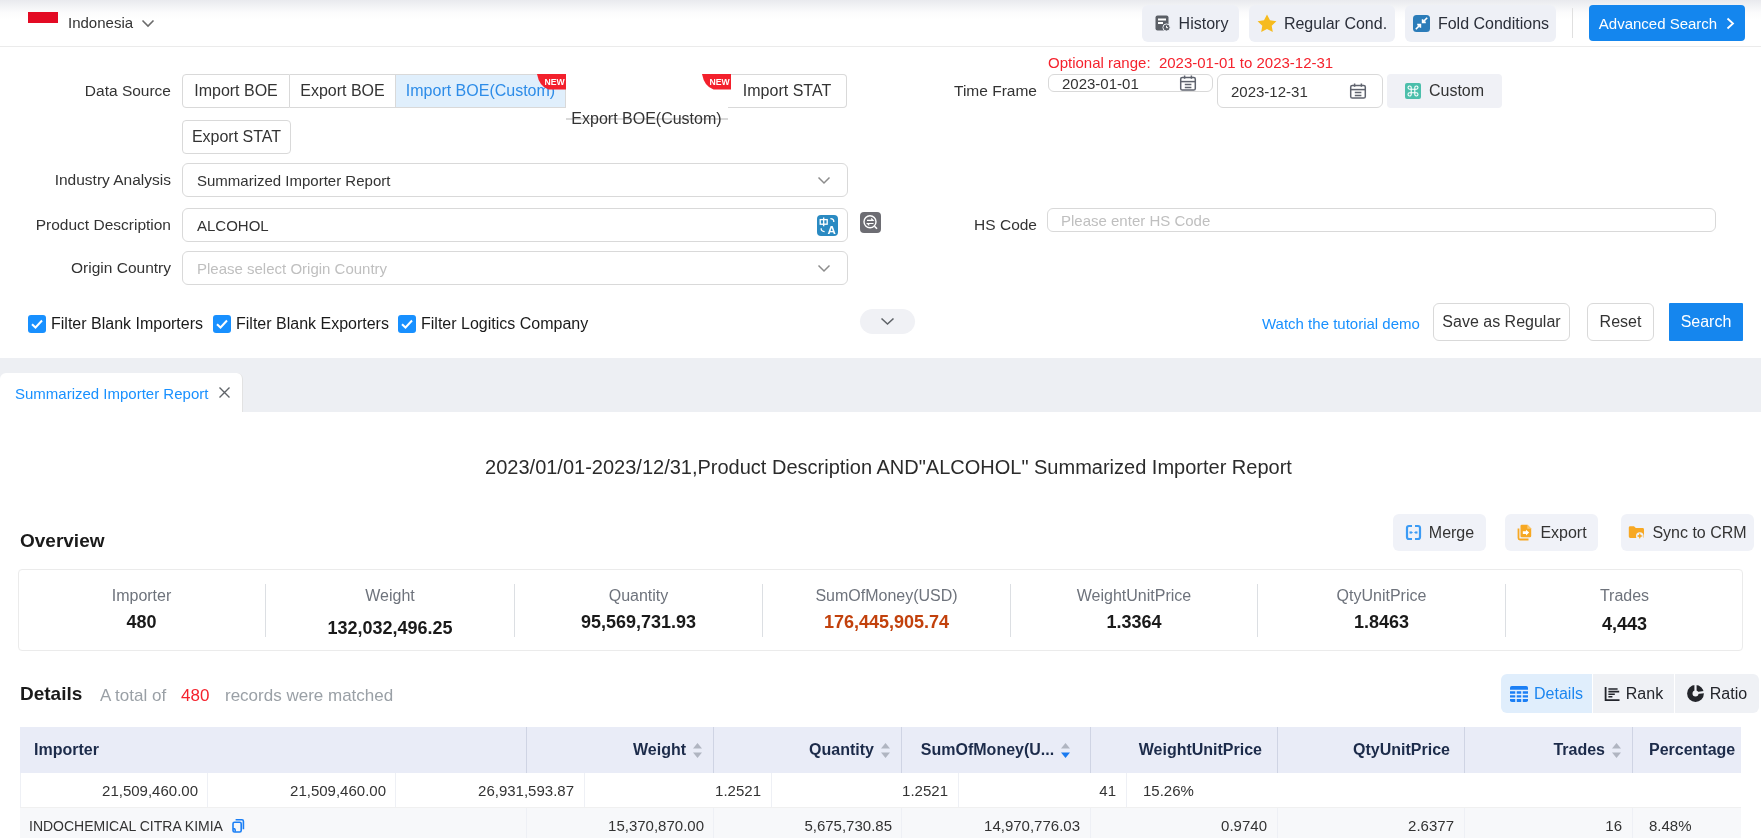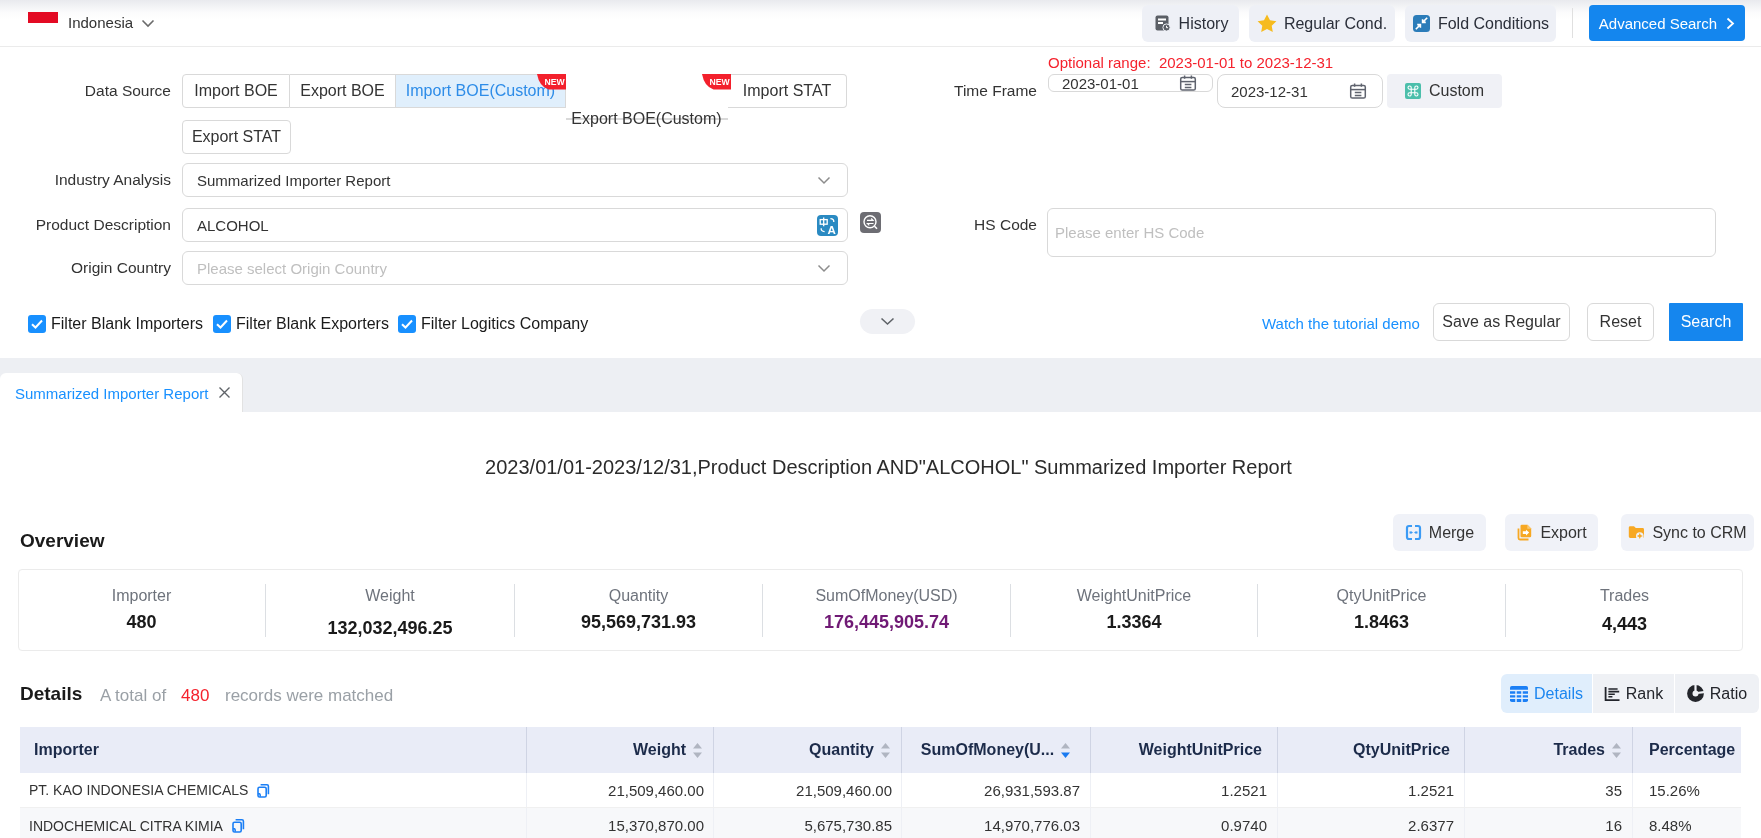--- a/index.html
+++ b/index.html
@@ -86,21 +86,21 @@
 
 <div class="abs" style="left:1048px;top:54px;font-size:15px;color:#f5222d;">Optional range:&nbsp; 2023-01-01 to 2023-12-31</div>
 <div class="inp" style="left:1048px;top:74px;width:165px;height:18px;padding-left:13px;">2023-01-01
   <svg width="18" height="18" viewBox="0 0 18 18" style="position:absolute;right:15px;">
       <rect x="1.7" y="3.5" width="14.6" height="12.5" rx="1.6" fill="none" stroke="#5f636e" stroke-width="1.5"></rect>
       <path d="M2 7.6 h14" stroke="#5f636e" stroke-width="1.5"></path>
       <path d="M5.6 1.6 v3.2 M12.4 1.6 v3.2" stroke="#5f636e" stroke-width="1.5"></path>
       <path d="M5.8 10.6 h6.6 M5.8 13.4 h6.6" stroke="#5f636e" stroke-width="1.5"></path>
     </svg>
 </div>
-<div class="inp" style="left:1217px;top:74px;width:166px;height:34px;padding-left:13px;border-radius:8px;">2023-12-31
+<div class="inp" style="left:1217px;top:74px;width:166px;height:34px;padding-left:13px;">2023-12-31
   <svg width="18" height="18" viewBox="0 0 18 18" style="position:absolute;right:15px;">
       <rect x="1.7" y="3.5" width="14.6" height="12.5" rx="1.6" fill="none" stroke="#5f636e" stroke-width="1.5"></rect>
       <path d="M2 7.6 h14" stroke="#5f636e" stroke-width="1.5"></path>
       <path d="M5.6 1.6 v3.2 M12.4 1.6 v3.2" stroke="#5f636e" stroke-width="1.5"></path>
       <path d="M5.8 10.6 h6.6 M5.8 13.4 h6.6" stroke="#5f636e" stroke-width="1.5"></path>
     </svg>
 </div>
 <div class="abs flex" style="left:1387px;top:74px;width:115px;height:34px;background:#f0f1f6;border-radius:4px;justify-content:center;font-size:16px;">
   <svg width="16" height="16" viewBox="0 0 16 16" style="margin-right:8px;">
       <rect width="16" height="16" rx="2" fill="#4cbfab"></rect>
@@ -130,21 +130,21 @@
     <path d="M7 8.3 h6 l-1.8 -1.8 M13.5 11.5 h-6 l1.8 1.8" stroke="#fff" stroke-width="1.2" fill="none"></path>
     <path d="M14.5 14.3 L17 16.8" stroke="#fff" stroke-width="1.6"></path>
   </svg>
 </div>
 <div class="inp" style="left:182px;top:251px;width:666px;height:34px;padding-left:14px;">
     <span class="ph">Please select Origin Country</span>
   <svg width="14" height="9" viewBox="0 0 14 9" style="position:absolute;right:16px;">
       <path d="M1.5 1.5 L7 7 L12.5 1.5" fill="none" stroke="#8c8c8c" stroke-width="1.5"></path>
     </svg>
 </div>
-<div class="inp" style="left:1047px;top:208px;width:669px;height:49px;padding-left:7px;">
+<div class="inp" style="left:1047px;top:208px;width:669px;height:24px;padding-left:13px;">
     <span class="ph">Please enter HS Code</span>
   </div>
 
 <div class="abs" style="left:28px;top:315px;width:18px;height:18px;background:#1890ff;border-radius:3px;">
   <svg width="18" height="18" viewBox="0 0 18 18">
       <path d="M4 9.2 L7.5 12.5 L14 5.5" fill="none" stroke="#fff" stroke-width="2"></path>
     </svg>
 </div>
 <div class="abs" style="left:51px;top:315px;font-size:16px;color:#1a1a1a;">Filter Blank Importers</div>
 <div class="abs" style="left:213px;top:315px;width:18px;height:18px;background:#1890ff;border-radius:3px;">
@@ -223,21 +223,21 @@
       <div style="margin-top:13px;font-size:18px;font-weight:bold;color:#1a1a1a;">132,032,496.25</div>
     </div>
   <div style="width:1px;background:#dcdfe3;margin:15px 0 14px;"></div>
   <div style="width:247px;position:relative;text-align:center;">
       <div style="margin-top:18px;font-size:16px;color:#6e737c;">Quantity</div>
       <div style="margin-top:7px;font-size:18px;font-weight:bold;color:#1a1a1a;">95,569,731.93</div>
     </div>
   <div style="width:1px;background:#dcdfe3;margin:15px 0 14px;"></div>
   <div style="width:247px;position:relative;text-align:center;">
       <div style="margin-top:18px;font-size:16px;color:#6e737c;">SumOfMoney(USD)</div>
-      <div style="margin-top:7px;font-size:18px;font-weight:bold;color:#701a75;">176,445,905.74</div>
+      <div style="margin-top:7px;font-size:18px;font-weight:bold;color:#c2410c;">176,445,905.74</div>
     </div>
   <div style="width:1px;background:#dcdfe3;margin:15px 0 14px;"></div>
   <div style="width:246px;position:relative;text-align:center;">
       <div style="margin-top:18px;font-size:16px;color:#6e737c;">WeightUnitPrice</div>
       <div style="margin-top:7px;font-size:18px;font-weight:bold;color:#1a1a1a;">1.3364</div>
     </div>
   <div style="width:1px;background:#dcdfe3;margin:15px 0 14px;"></div>
   <div style="width:247px;position:relative;text-align:center;">
       <div style="margin-top:18px;font-size:16px;color:#6e737c;">QtyUnitPrice</div>
       <div style="margin-top:7px;font-size:18px;font-weight:bold;color:#1a1a1a;">1.8463</div>
@@ -305,32 +305,26 @@
     <div style="width:187px;border-left:1px solid #cfd4e4;height:100%;display:flex;align-items:center;justify-content:flex-end;padding-right:14px;">QtyUnitPrice</div>
     <div style="width:168px;border-left:1px solid #cfd4e4;height:100%;display:flex;align-items:center;justify-content:flex-end;padding-right:10px;">Trades
       <svg width="11" height="17" viewBox="0 0 11 17" style="margin-left:6px;">
           <path d="M5.5 1 L10 6.6 H1 Z" fill="#b0b5c1"></path>
           <path d="M5.5 16 L1 10.4 H10 Z" fill="#b0b5c1"></path>
         </svg>
     </div>
     <div style="flex:1;border-left:1px solid #cfd4e4;height:100%;display:flex;align-items:center;padding-left:16px;">Percentage</div>
   </div>
   <div style="display:flex;height:35px;background:#fff;align-items:center;border-bottom:1px solid #f0f0f0;color:#333;font-size:15px;">
-    <div style="width:506px;padding-left:9px;display:flex;align-items:center;font-size:14px;">PT. KAO INDONESIA CHEMICALS
-      <svg width="14" height="15" viewBox="0 0 14 15" style="margin-left:8px;">
-          <path d="M4.6 1.8 H11 Q12.4 1.8 12.4 3.2 V11.3" fill="none" stroke="#1b7ff5" stroke-width="1.6"></path>
-          <path d="M8.7 4.2 H3.5 Q2 4.2 2 5.7 V12.5 Q2 14 3.5 14 H8.7 Q10.2 14 10.2 12.5 V5.7 Q10.2 4.2 8.7 4.2 Z M2 10.5 Q4.5 10.2 4.2 13.2" fill="none" stroke="#1b7ff5" stroke-width="1.6"></path>
-        </svg>
-    </div>
     <div style="width:187px;text-align:right;padding-right:9px;border-left:1px solid #eef0f5;height:100%;line-height:35px;">21,509,460.00</div>
     <div style="width:188px;text-align:right;padding-right:9px;border-left:1px solid #eef0f5;height:100%;line-height:35px;">21,509,460.00</div>
     <div style="width:189px;text-align:right;padding-right:10px;border-left:1px solid #eef0f5;height:100%;line-height:35px;">26,931,593.87</div>
     <div style="width:187px;text-align:right;padding-right:10px;border-left:1px solid #eef0f5;height:100%;line-height:35px;">1.2521</div>
     <div style="width:187px;text-align:right;padding-right:10px;border-left:1px solid #eef0f5;height:100%;line-height:35px;">1.2521</div>
-    <div style="width:168px;text-align:right;padding-right:10px;border-left:1px solid #eef0f5;height:100%;line-height:35px;">35</div>
+    <div style="width:168px;text-align:right;padding-right:10px;border-left:1px solid #eef0f5;height:100%;line-height:35px;">41</div>
     <div style="flex:1;padding-left:16px;border-left:1px solid #eef0f5;height:100%;line-height:35px;">15.26%</div>
   </div>
   <div style="display:flex;height:35px;background:#f7f8fa;align-items:center;color:#333;font-size:15px;">
     <div style="width:506px;padding-left:9px;display:flex;align-items:center;font-size:14px;">INDOCHEMICAL CITRA KIMIA
       <svg width="14" height="15" viewBox="0 0 14 15" style="margin-left:8px;">
           <path d="M4.6 1.8 H11 Q12.4 1.8 12.4 3.2 V11.3" fill="none" stroke="#1b7ff5" stroke-width="1.6"></path>
           <path d="M8.7 4.2 H3.5 Q2 4.2 2 5.7 V12.5 Q2 14 3.5 14 H8.7 Q10.2 14 10.2 12.5 V5.7 Q10.2 4.2 8.7 4.2 Z M2 10.5 Q4.5 10.2 4.2 13.2" fill="none" stroke="#1b7ff5" stroke-width="1.6"></path>
         </svg>
     </div>
     <div style="width:187px;text-align:right;padding-right:9px;border-left:1px solid #eef0f5;height:100%;line-height:35px;">15,370,870.00</div>

